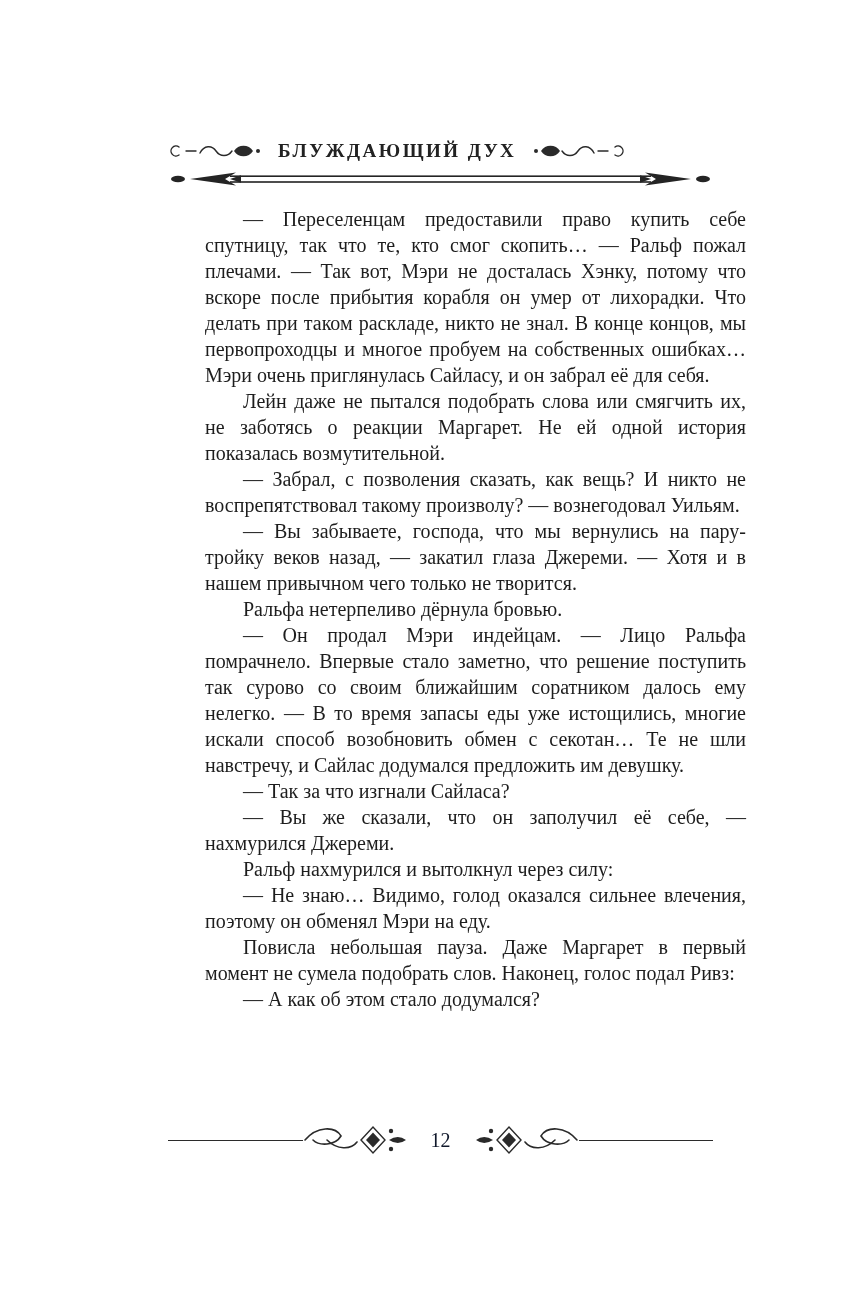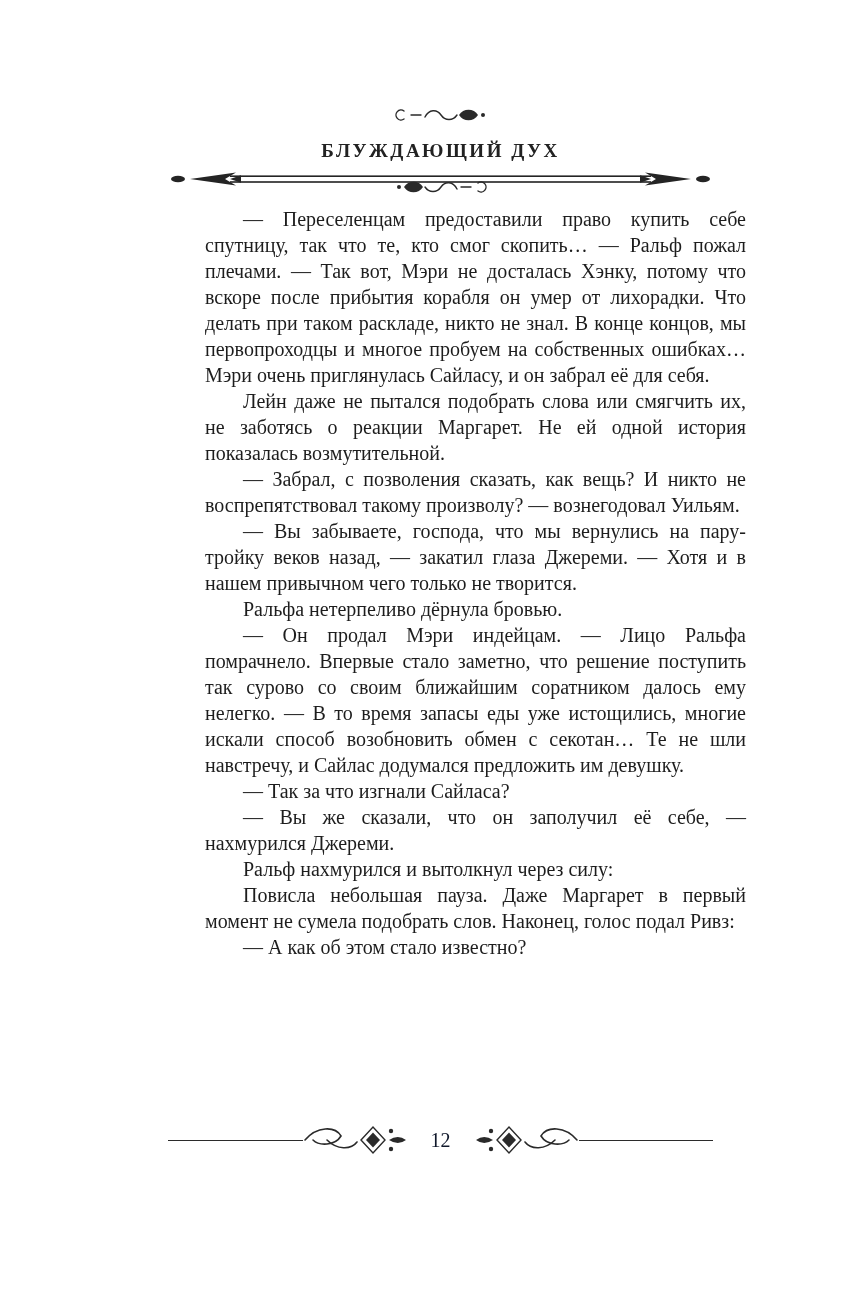--- a/index.html
+++ b/index.html
@@ -18,24 +18,23 @@
   
   .page-header {
     position: absolute;
     left: 170px;
     top: 140px;
     width: 541px;
   }
   .header-row {
     display: flex;
     align-items: center;
-    justify-content: center;
+    justify-content: flex-start;
     gap: 16px;
     height: 22px;
-    flex-direction: column;
   }
   .running-title {
     font-size: 19px;
     font-weight: 700;
     letter-spacing: 2.5px;
     color: #222222;
     white-space: nowrap;
   }
   .flourish { flex: 0 0 auto; }
   .flourish.mirrored { transform: scaleX(-1); }
@@ -130,22 +129,23 @@
   <main class="body-text">
       <p>— Переселенцам предоставили право купить себе спутницу, так что те, кто смог скопить… — Ральф пожал плечами. — Так вот, Мэри не досталась Хэнку, потому что вскоре после прибытия корабля он умер от лихорадки. Что делать при таком раскладе, никто не знал. В конце концов, мы первопроходцы и многое пробуем на собственных ошибках… Мэри очень приглянулась Сайласу, и он забрал её для себя.</p>
       <p>Лейн даже не пытался подобрать слова или смягчить их, не заботясь о реакции Маргарет. Не ей одной история показалась возмутительной.</p>
       <p>— Забрал, с позволения сказать, как вещь? И никто не воспрепятствовал такому произволу? — вознегодовал Уильям.</p>
       <p>— Вы забываете, господа, что мы вернулись на пару-тройку веков назад, — закатил глаза Джереми. — Хотя и в нашем привычном чего только не творится.</p>
       <p>Ральфа нетерпеливо дёрнула бровью.</p>
       <p>— Он продал Мэри индейцам. — Лицо Ральфа помрачнело. Впервые стало заметно, что решение поступить так сурово со своим ближайшим соратником далось ему нелегко. — В то время запасы еды уже истощились, многие искали способ возобновить обмен с секотан… Те не шли навстречу, и Сайлас додумался предложить им девушку.</p>
       <p>— Так за что изгнали Сайласа?</p>
       <p>— Вы же сказали, что он заполучил её себе, — нахмурился Джереми.</p>
       <p>Ральф нахмурился и вытолкнул через силу:</p>
+      <p>— Не знаю… Видимо, голод оказался сильнее влечения, поэтому он обменял Мэри на еду.</p>
       <p>Повисла небольшая пауза. Даже Маргарет в первый момент не сумела подобрать слов. Наконец, голос подал Ривз:</p>
-      <p>— А как об этом стало известно?</p>
+      <p>— А как об этом стало додумался?</p>
     </main>
 
   <footer class="page-footer">
     <span class="footer-rule"></span>
 
     <svg class="footer-orn" width="104" height="40" viewBox="0 0 104 40" aria-hidden="true">
       <g fill="none" stroke="#2a2a2a" stroke-width="1.6" stroke-linecap="round">
         <path d="M2,20 C14,6 32,6 38,16 C32,26 16,26 10,20"></path>
         <path d="M24,20 C34,30 48,30 54,22"></path>
         <path d="M58,20 L70,7 L82,20 L70,33 Z" stroke-width="1.4"></path>

